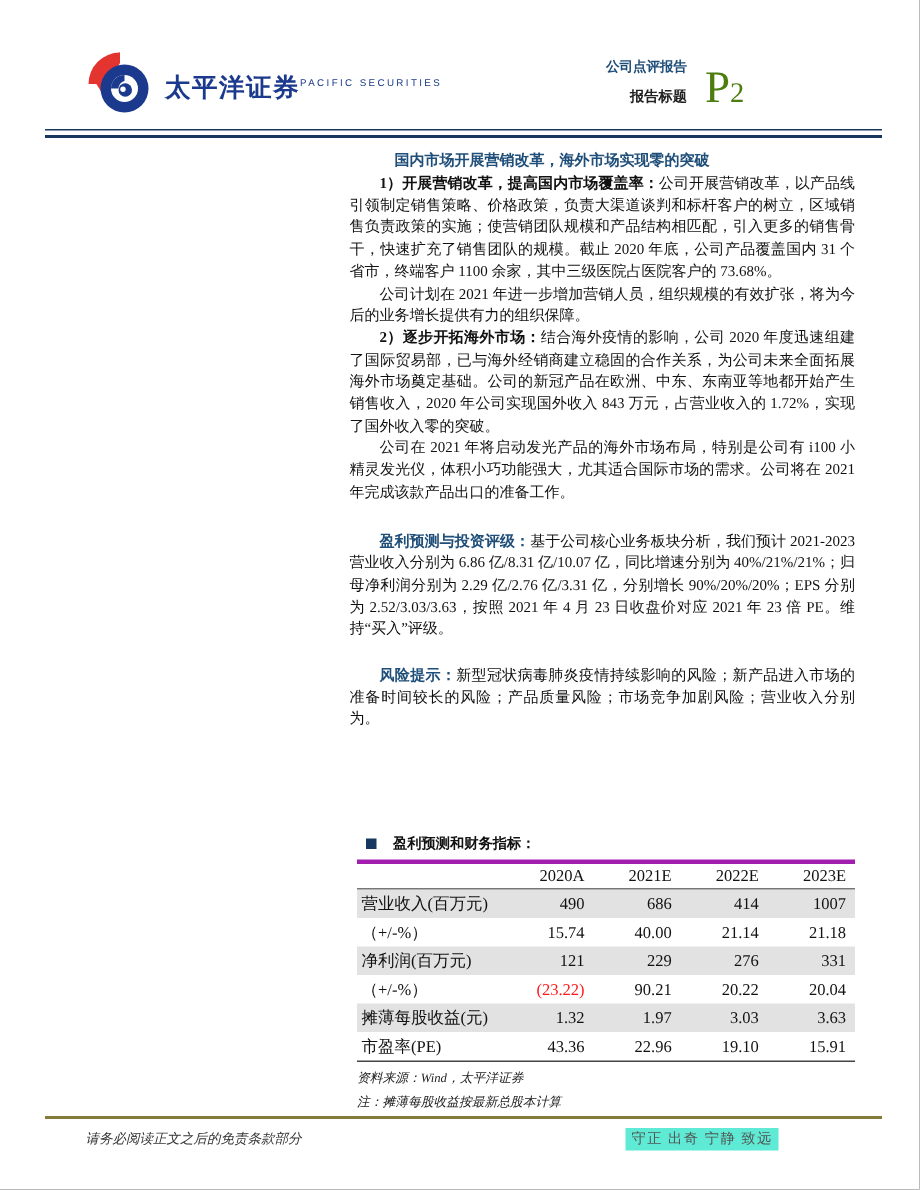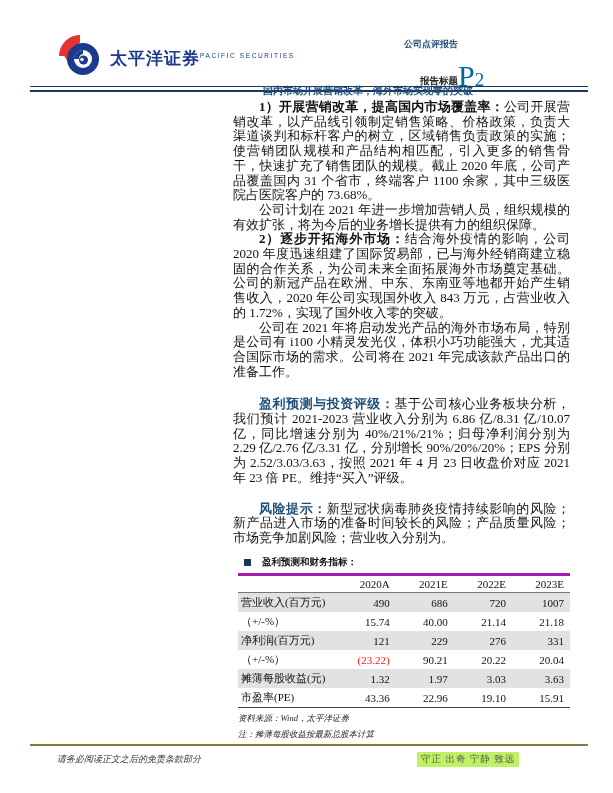--- a/index.html
+++ b/index.html
@@ -7,31 +7,31 @@
     position:relative;width:613px;height:793px;background:#ffffff;
     margin:0 auto;overflow:hidden;
     font-family:"Liberation Serif","DejaVu Serif",serif;color:#111;
   }
   
   .logo-block{position:absolute;left:56px;top:32px;display:flex;align-items:center;gap:6px;}
   .logo-text{display:flex;flex-direction:row;line-height:1;}
   .logo-cn{font-size:17px;font-weight:bold;color:#1b3a8e;letter-spacing:1px;font-family:"Liberation Sans","DejaVu Sans",sans-serif;}
   .logo-en{font-size:6.5px;color:#1b3a8e;letter-spacing:1.6px;margin-top:3px;font-family:"Liberation Sans","DejaVu Sans",sans-serif;}
   .header-right{position:absolute;left:404px;top:38px;display:flex;align-items:flex-end;}
-  .header-labels{display:flex;flex-direction:column;align-items:flex-end;gap:24px;margin-right:0;font-family:Liberation Serif, serif;}
+  .header-labels{display:flex;flex-direction:column;align-items:flex-end;gap:7px;margin-right:12px;font-family:Liberation Serif, serif;}
   .report-type{font-size:9px;font-weight:bold;color:#1f4e79;}
   .report-title{font-size:9.5px;font-weight:bold;color:#222;}
-  .page-num{font-size:30px;color:#0369a1;line-height:0.8;}
+  .page-num{font-size:30px;color:#4d7c0f;line-height:0.8;}
   .page-num .pn-sub{font-size:19px;}
   .header-rule{position:absolute;left:30px;top:86px;width:558px;height:3px;
     border-top:1px solid #17375e;border-bottom:2px solid #17375e;}
   
-  .body-col{position:absolute;left:233px;top:84px;width:337px;}
+  .body-col{position:absolute;left:233px;top:100px;width:337px;}
   .doc-title{font-size:10px;font-weight:bold;color:#1f4e79;margin:0 0 2px 30px;}
-  .para{font-size:13px;line-height:14.7px;text-align:justify;text-indent:2em;margin:0;}
+  .para{font-size:10px;line-height:14.7px;text-align:justify;text-indent:2em;margin:0;}
   .lead{font-weight:bold;}
   .lead.black{color:#111;}
   .lead.blue{color:#1f4e79;}
   .gap18{margin-top:18px;}
   .gap16{margin-top:16px;}
   
   .tbl-section{position:absolute;left:238px;top:556px;width:332px;}
   .tbl-title{display:flex;align-items:center;font-size:9.5px;font-weight:bold;color:#111;margin-bottom:4px;}
   .bullet-sq{width:7px;height:7px;background:#17375e;margin:0 11px 0 6px;flex:0 0 auto;}
   table.fin{width:100%;border-collapse:collapse;font-size:11px;
@@ -41,21 +41,21 @@
   table.fin td.lbl{text-align:left;}
   table.fin td.num{text-align:right;}
   table.fin tr.shaded{background:#e2e2e2;}
   table.fin td.neg{color:#ff1a1a;}
   .src-line{font-size:8.5px;font-style:italic;color:#222;margin-top:5px;}
   .note-line{font-size:8.5px;font-style:italic;color:#222;margin-top:4px;}
   
   .footer-rule{position:absolute;left:30px;top:744px;width:558px;height:2px;background:#857c3c;}
   .footer-disclaimer{position:absolute;left:57px;top:753px;font-size:9px;font-style:italic;color:#333;}
   .footer-motto{position:absolute;left:417px;top:752px;font-size:9.5px;color:#555;
-    background:#bef264;padding:1px 4px;letter-spacing:1px;}
+    background:#5eead4;padding:1px 4px;letter-spacing:1px;}
 </style>
 </head>
 <body>
 
 <div class="page">
 
   <div class="logo-block">
     <span>
       <svg width="48" height="48" viewBox="0 0 48 48">
         <path d="M 24 3 A 21 21 0 0 0 3 24 L 10 24 A 15 15 0 0 1 24 10 Z" fill="#e3342f"></path>
@@ -119,21 +119,21 @@
           <th>2021E</th>
           <th>2022E</th>
           <th>2023E</th>
         </tr>
       </thead>
       <tbody>
         <tr class="shaded">
           <td class="lbl">营业收入(百万元)</td>
           <td class="num">490</td>
           <td class="num">686</td>
-          <td class="num">720</td>
+          <td class="num">414</td>
           <td class="num">1007</td>
         </tr>
         <tr>
           <td class="lbl">（+/-%）</td>
           <td class="num">15.74</td>
           <td class="num">40.00</td>
           <td class="num">21.14</td>
           <td class="num">21.18</td>
         </tr>
         <tr class="shaded">

